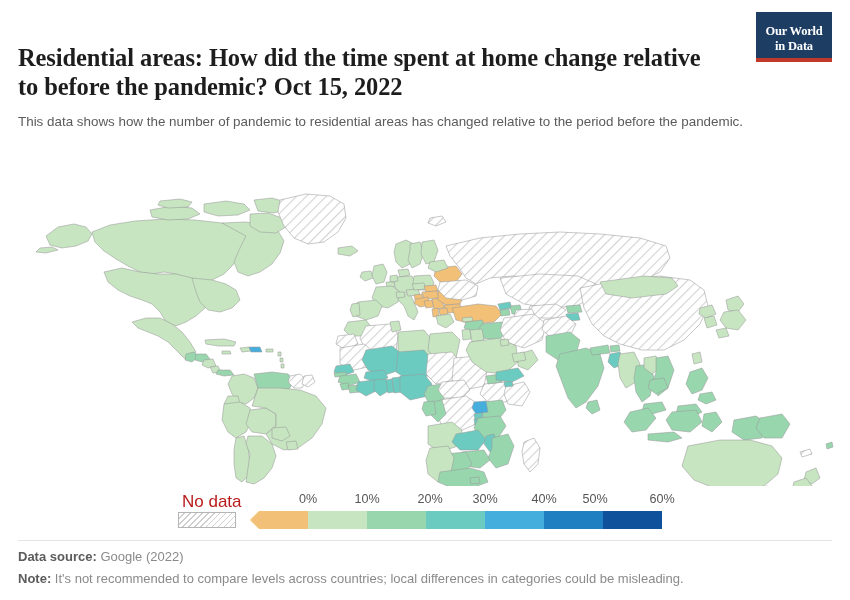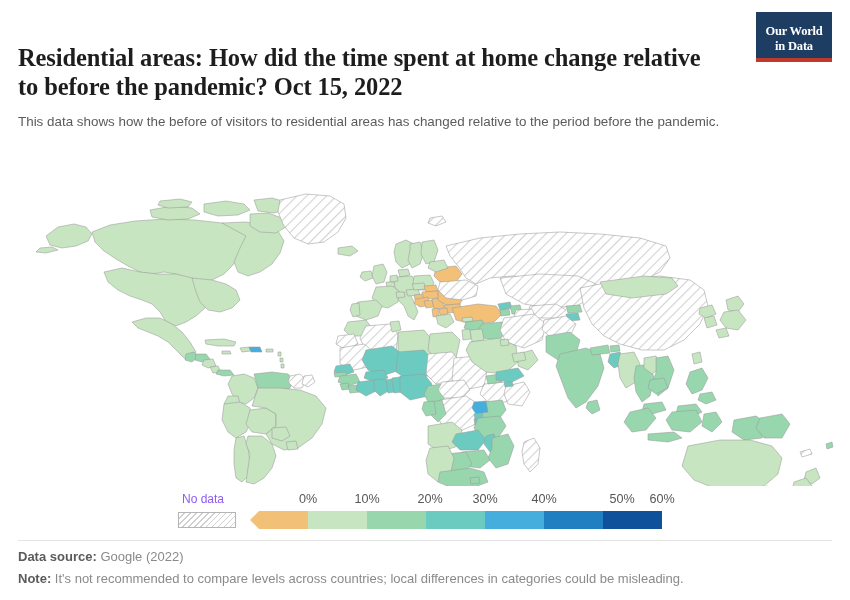--- a/index.html
+++ b/index.html
@@ -78,22 +78,22 @@
     left: 178px; top: 492px;
     width: 510px; height: 44px;
   }
   .legend-labels {
     position: relative;
     height: 17px;
   }
   .legend-nodata-label {
     position: absolute;
     left: 4px; top: 0;
-    font-size: 12px;
-    color: #8b5cf6;
+    font-size: 17px;
+    color: #b91c1c;
     white-space: nowrap;
   }
   .tick-label {
     position: absolute;
     top: 0;
     font-size: 12.6px;
     color: #575757;
     transform: translateX(-50%);
     white-space: nowrap;
   }
@@ -156,21 +156,21 @@
     color: #8a8a8a;
   }
 </style>
 </head>
 <body>
 
 <div class="page">
 
   <div class="header">
     <h1 class="title">Residential areas: How did the time spent at home change relative to before the pandemic? Oct 15, 2022</h1>
-    <p class="subtitle">This data shows how the before of visitors to residential areas has changed relative to the period before the pandemic.</p>
+    <p class="subtitle">This data shows how the number of pandemic to residential areas has changed relative to the period before the pandemic.</p>
   </div>
 
   <div class="owid-logo">
     <span class="l1">Our World</span>
     <span class="l2">in Data</span>
   </div>
 
   <div class="map-area">
     <svg viewBox="0 0 850 390" xmlns="http://www.w3.org/2000/svg">
       <defs>
@@ -371,21 +371,21 @@
   </div>
 
   <div class="legend">
     <div class="legend-labels">
       <span class="legend-nodata-label">No data</span>
       <span class="tick-label" style="left:130px">0%</span>
       <span class="tick-label" style="left:189px">10%</span>
       <span class="tick-label" style="left:252px">20%</span>
       <span class="tick-label" style="left:307px">30%</span>
       <span class="tick-label" style="left:366px">40%</span>
-      <span class="tick-label" style="left:444px">50%</span>
+      <span class="tick-label" style="left:417px">50%</span>
       <span class="tick-label" style="left:484px">60%</span>
     </div>
     <div class="legend-bar-row">
       <div class="nodata-swatch"></div>
       <div class="colorbar">
         <div class="cb-seg first" style="width:58px;background:#f2c077"></div>
         <div class="cb-seg" style="width:59px;background:#c6e5c0"></div>
         <div class="cb-seg" style="width:59px;background:#98d6ae"></div>
         <div class="cb-seg" style="width:59px;background:#6bcbc0"></div>
         <div class="cb-seg" style="width:59px;background:#45aedd"></div>

